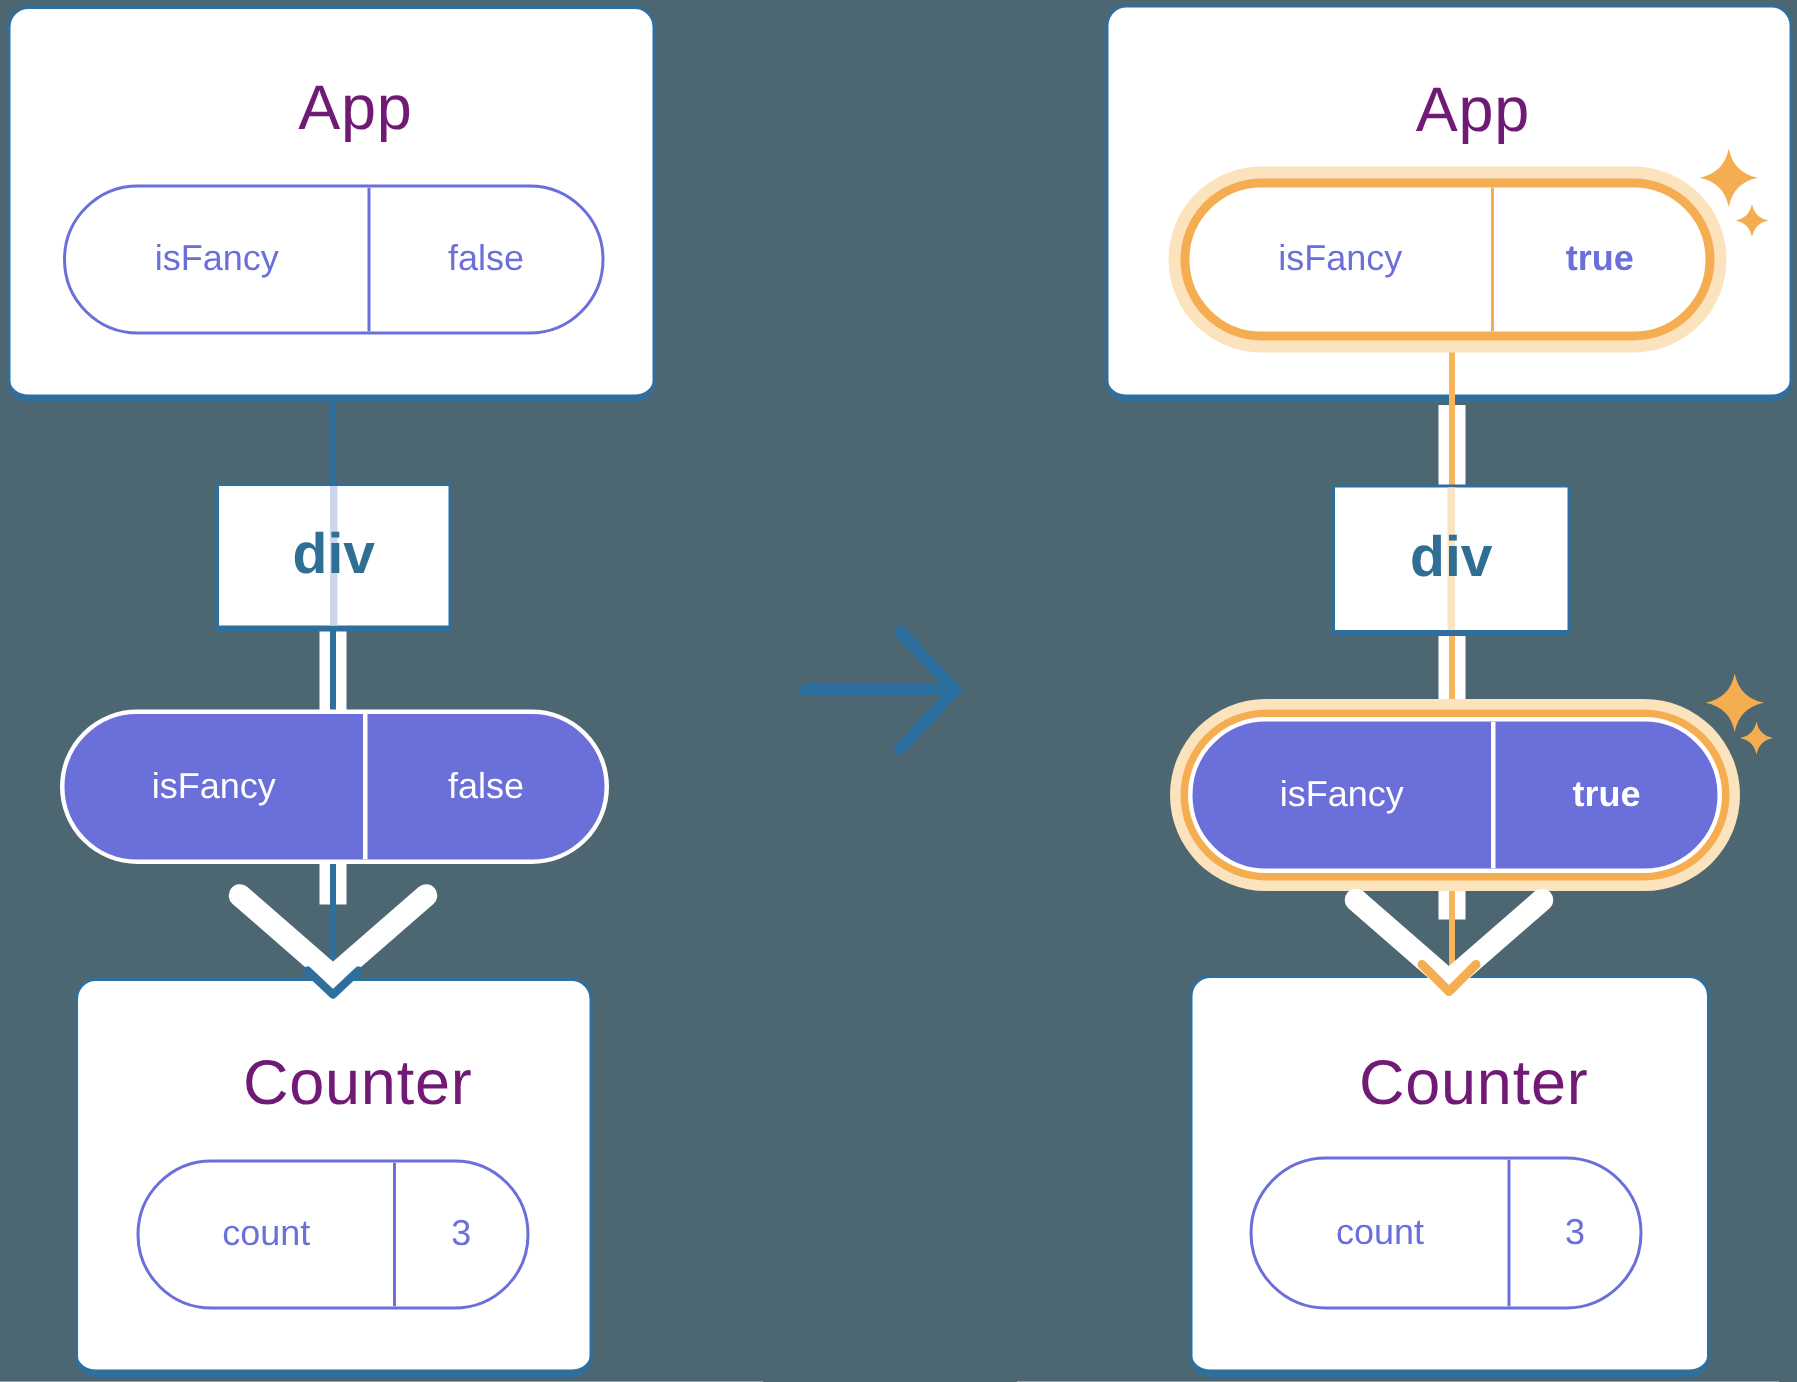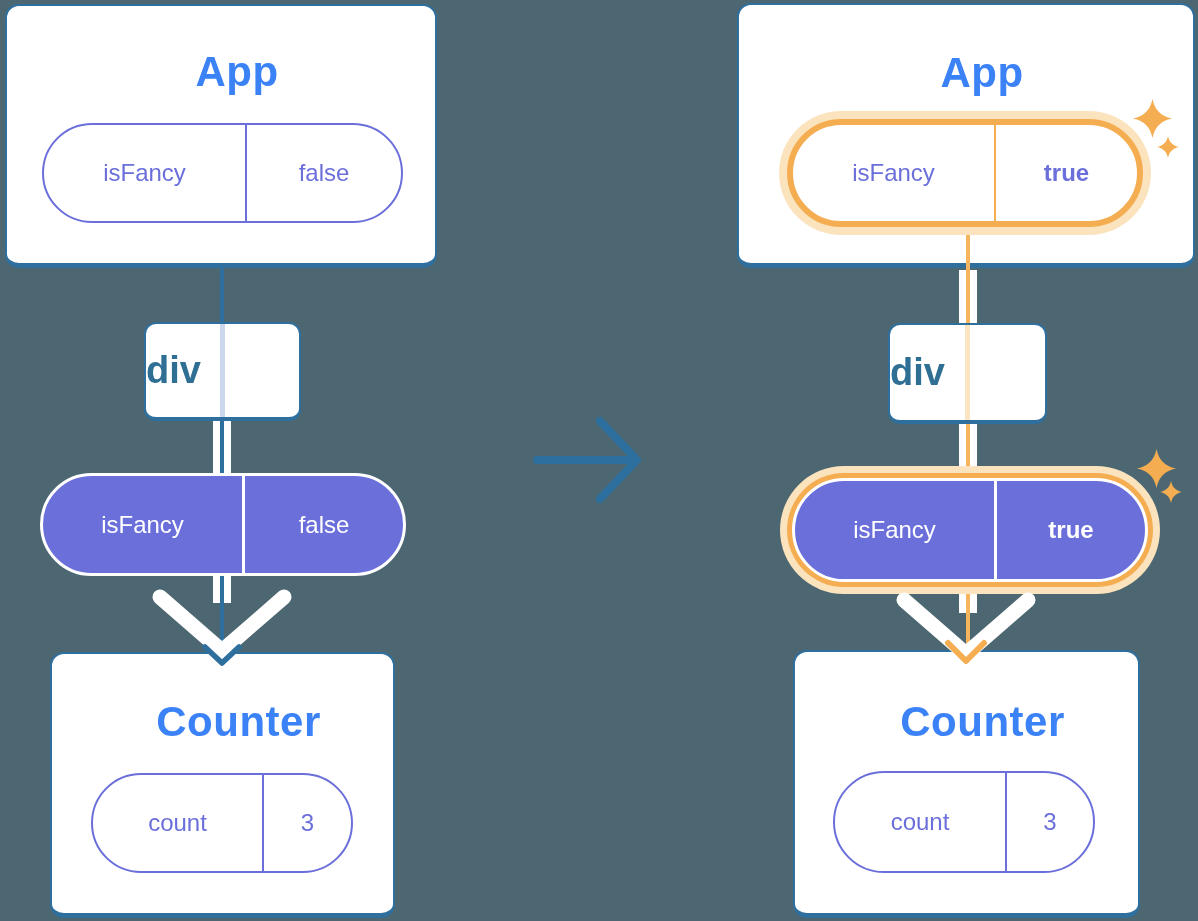--- a/index.html
+++ b/index.html
@@ -20,35 +20,35 @@
     border-bottom-width: 5px;
     border-radius: 14px;
     box-sizing: border-box;
     z-index: 1;
   }
   .card-title {
     position: absolute;
     left: 0; right: 0;
     text-align: center;
     font-size: 42px;
-    font-weight: 700;
-    color: #3b82f6;
+    font-weight: 400;
+    color: #701a75;
     letter-spacing: 0.5px;
     padding-left: 32px;
   }
   .div-box {
     position: absolute;
     background: #ffffff;
     border: 2px solid #2F6F9E;
     border-bottom-width: 4px;
-    border-radius: 12px;
+    border-radius: 2px;
     box-sizing: border-box;
     display: flex;
     align-items: center;
-    justify-content: flex-start;
+    justify-content: center;
     z-index: 1;
   }
   .div-label {
     font-size: 38px;
     font-weight: 600;
     color: #2F6F93;
     position: relative;
     z-index: 2;
   }
   .pass-line {

